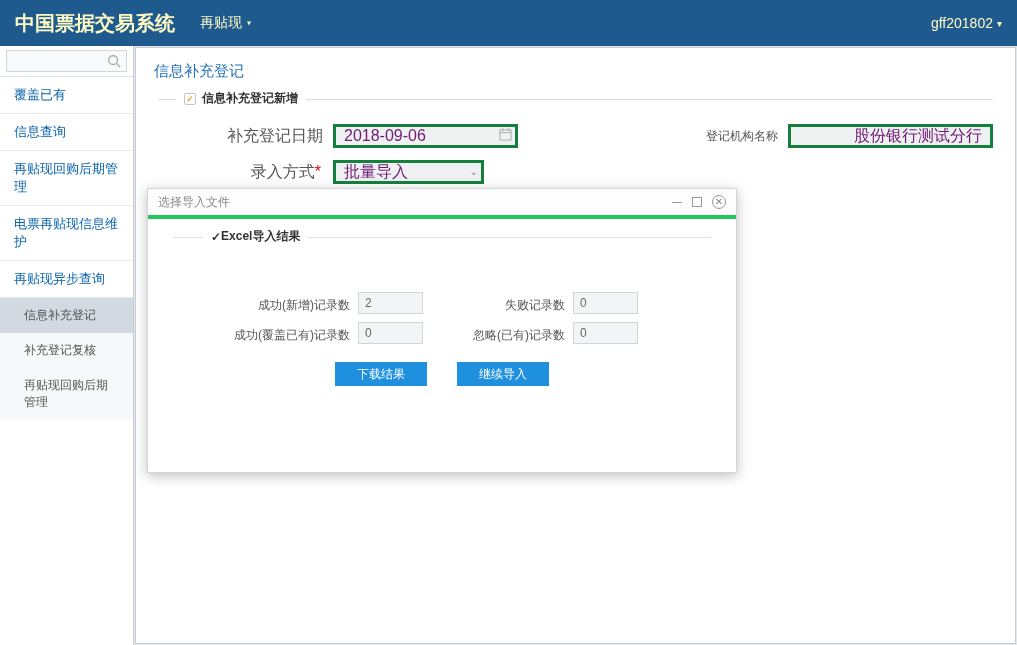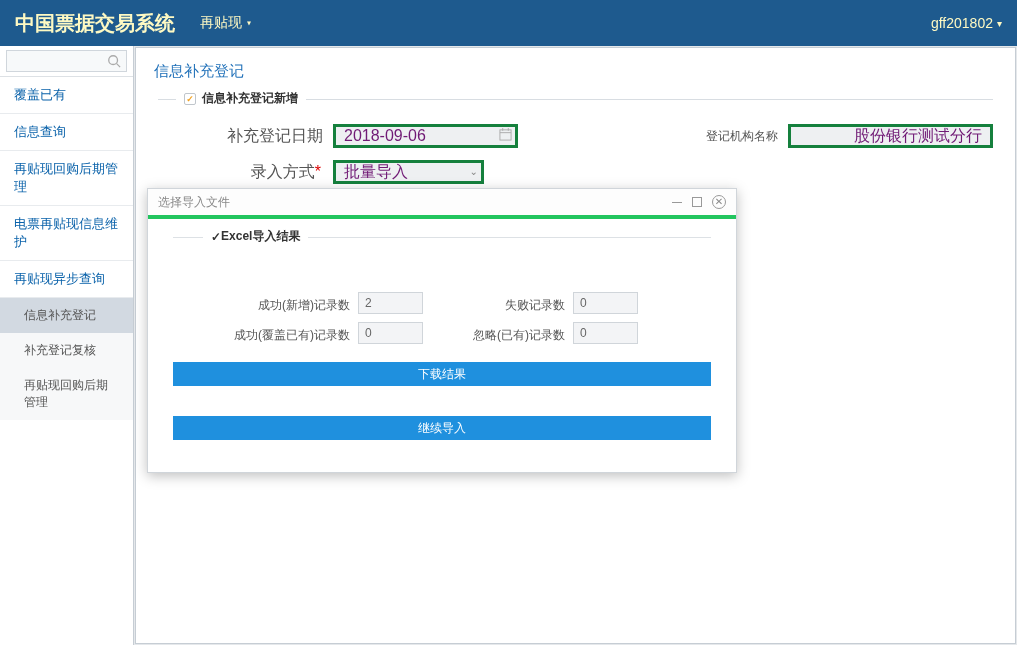--- a/index.html
+++ b/index.html
@@ -314,21 +314,20 @@
       text-align: right;
       padding-right: 8px;
       color: #555;
       font-size: 12px;
     }
     .modal-buttons {
       display: flex;
       justify-content: center;
       gap: 30px;
       margin-top: 14px;
-      flex-direction: column;
     }
     .btn-primary {
       background: #1f90de;
       color: #fff;
       border: none;
       height: 24px;
       padding: 0 22px;
       font-size: 12px;
       cursor: pointer;
       min-width: 85px;

